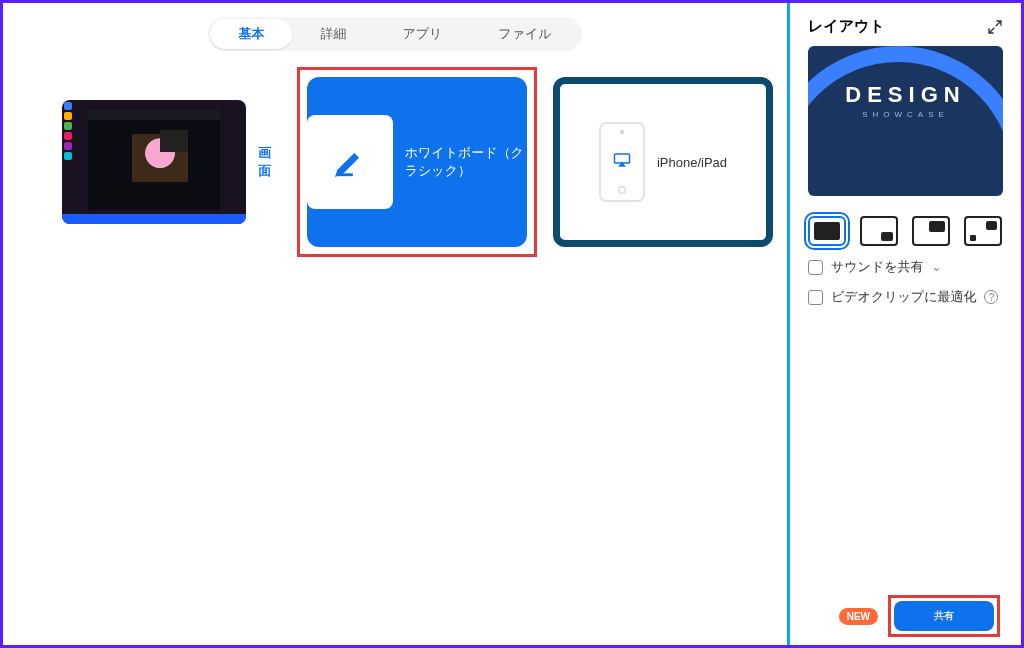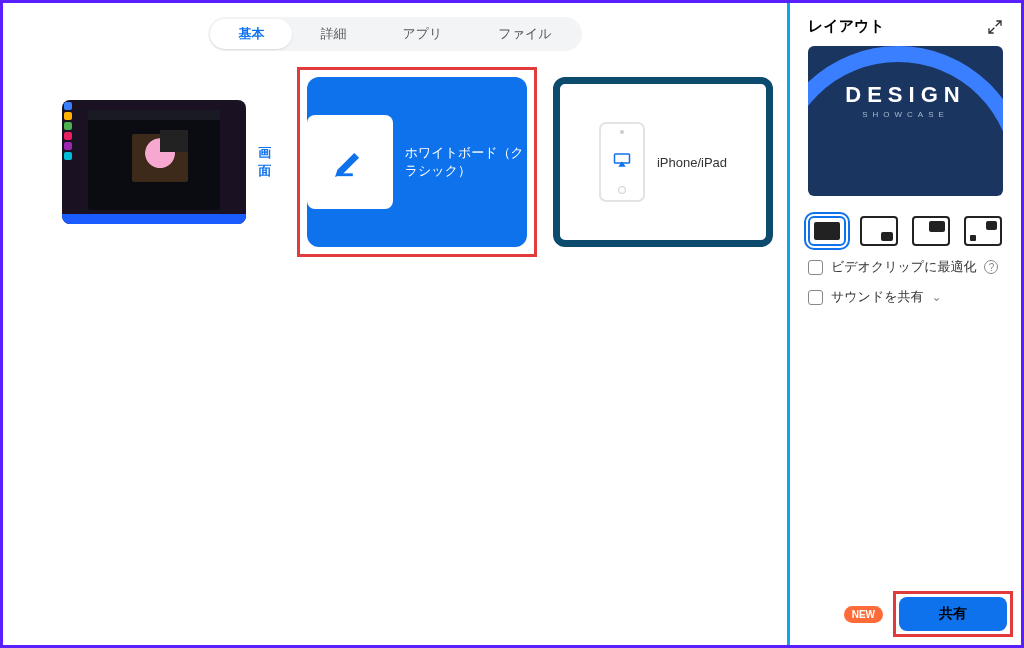--- a/index.html
+++ b/index.html
@@ -40,25 +40,25 @@
 .preview .arc { position: absolute; bottom: -110px; left: -40px; width: 260px; height: 260px; border: 16px solid #3a7fff; border-radius: 50%; }
 .layout-opts { display: flex; gap: 14px; margin-top: 20px; align-items: center; }
 .layout-btn { width: 38px; height: 30px; border: 2px solid #222; border-radius: 4px; cursor: pointer; position: relative; display: flex; align-items: center; justify-content: center; }
 .layout-btn.active { border-color: #0e72ed; outline: 2px solid #0e72ed; outline-offset: 2px; border-radius: 6px; }
 .layout-btn .inner-fill { background: #222; border-radius: 2px; }
 .opts-title { font-size: 14px; font-weight: 700; margin-top: 22px; }
 .opt-row { display: flex; align-items: center; gap: 8px; margin-top: 12px; font-size: 13px; color: #333; }
 .cb { width: 15px; height: 15px; border: 1.5px solid #888; border-radius: 3px; cursor: pointer; }
 .caret-sm, .help { color: #888; font-size: 12px; }
 .help { border: 1px solid #888; border-radius: 50%; width: 14px; height: 14px; display: inline-flex; align-items: center; justify-content: center; font-size: 10px; }
-.footer { position: absolute; bottom: 14px; right: 14px; display: flex; align-items: center; gap: 16px; }
+.footer { position: absolute; bottom: 14px; right: 27px; display: flex; align-items: center; gap: 16px; }
 .new-badge { background: #ff6a39; color: #fff; font-size: 10px; font-weight: 700; padding: 3px 8px; border-radius: 10px; }
 .layout-toggle { font-size: 13px; color: #333; cursor: pointer; display: flex; align-items: center; gap: 4px; }
 .share-wrap { position: relative; }
-.share-btn { background: #0e72ed; color: #000000; border: none; padding: 8px 40px; border-radius: 8px; font-size: 14px; font-weight: 600; cursor: pointer; }
+.share-btn { background: #0e72ed; color: #e5e5e5; border: none; padding: 8px 40px; border-radius: 8px; font-size: 10px; font-weight: 600; cursor: pointer; }
 .share-red { position: absolute; top: -6px; left: -6px; right: -6px; bottom: -6px; border: 3px solid #e23b3b; pointer-events: none; }
 
 .thumb { background: #1a1222; }
 .thumb .taskbar { position: absolute; bottom: 0; left: 0; right: 0; height: 10px; background: #1a5cff; }
 .thumb .win { position: absolute; top: 10px; left: 26px; right: 26px; bottom: 14px; background: #0b0b12; border-radius: 3px; }
 .thumb .win-top { position: absolute; top: 0; left: 0; right: 0; height: 10px; background: #1a1a24; }
 .thumb .flower { position: absolute; top: 24px; left: 44px; width: 56px; height: 48px; background: radial-gradient(circle at 50% 40%, #f7a8d0 0%, #f7a8d0 36%, #3d2a1a 38%, #3d2a1a 100%); border-radius: 2px; }
 .thumb .side { position: absolute; top: 20px; right: 32px; width: 28px; height: 22px; background: #222; }
 .thumb .dock { position: absolute; top: 0; left: 0; width: 12px; bottom: 10px; }
 .thumb .dock span { display: block; width: 8px; height: 8px; margin: 2px auto; border-radius: 2px; }
@@ -144,27 +144,27 @@
         <div class="layout-btn">
             <div class="inner-fill" style="width:16px;height:11px;position:absolute;top:3px;right:3px"></div>
           </div>
         <div class="layout-btn">
             <div class="inner-fill" style="width:11px;height:9px;position:absolute;top:3px;right:3px"></div>
             <div style="width:6px;height:6px;background:#222;border-radius:1px;position:absolute;bottom:3px;left:4px"></div>
           </div>
       </div>
       <div class="opt-row">
         <div class="cb"></div>
-        <span>ビデオクリップに最適化</span>
-        <span class="help">?</span>
+        <span>サウンドを共有</span>
+        <span class="caret-sm">⌄</span>
       </div>
       <div class="opt-row">
         <div class="cb"></div>
-        <span>サウンドを共有</span>
-        <span class="caret-sm">⌄</span>
+        <span>ビデオクリップに最適化</span>
+        <span class="help">?</span>
       </div>
     </div>
     <div class="footer">
       <span class="new-badge">NEW</span>
       <div class="share-wrap">
         <button class="share-btn">共有</button>
         <div class="share-red"></div>
       </div>
     </div>
   </div>

